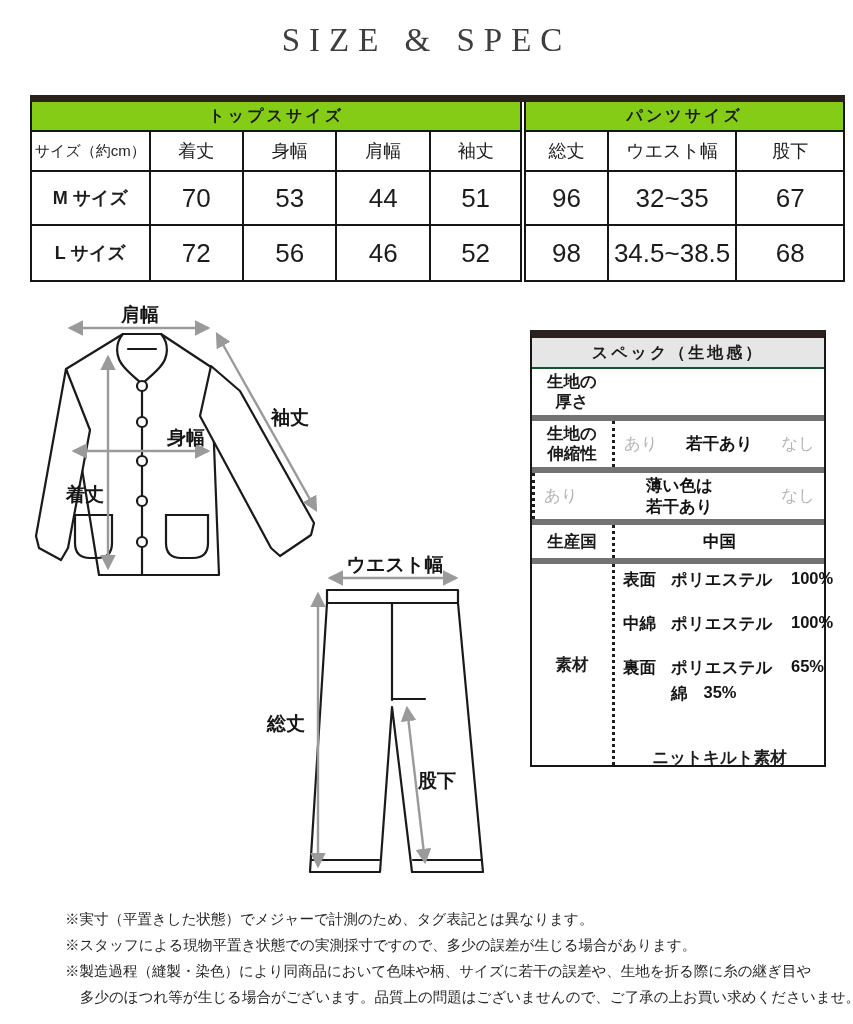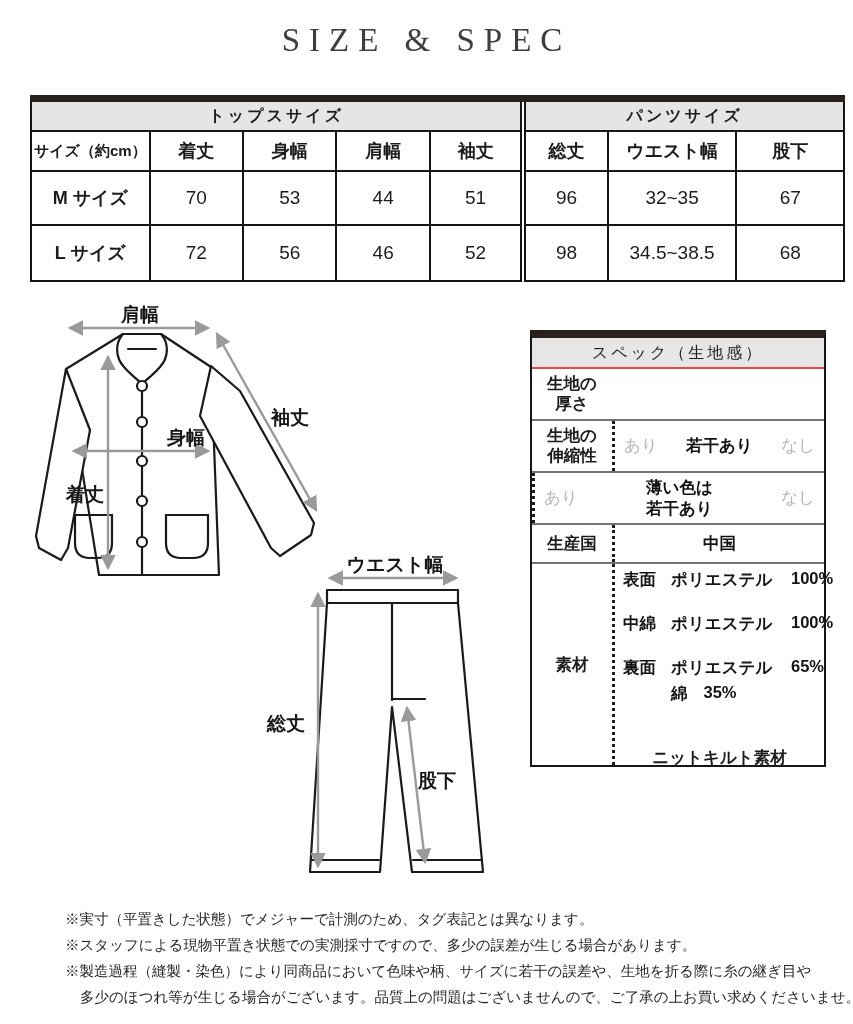--- a/index.html
+++ b/index.html
@@ -17,41 +17,41 @@
   table.size-table {
     position:absolute; left:30px; top:95px; width:815px;
     border-collapse:collapse; table-layout:fixed;
     border:2px solid #161616; border-top:7px solid #2a211e;
   }
   table.size-table td {
     border:2px solid #161616; text-align:center; vertical-align:middle;
     overflow:hidden; white-space:nowrap;
   }
   td.group {
-    background:#e5e5e5; font-weight:bold; font-size:16px; letter-spacing:3px;
+    background:#84cc16; font-weight:bold; font-size:16px; letter-spacing:3px;
     height:26px; border-bottom:3px solid #161616;
   }
-  td.colhead { height:36px; font-weight:bold; font-size:18px; background:#fff; }
+  td.colhead { height:36px; font-weight:normal; font-size:18px; background:#fff; }
   td.colhead.first { font-size:15px; }
   td.rowlabel { font-weight:bold; font-size:18px; }
-  td.val { font-size:19px;margin-top:12px; }
+  td.val { font-size:26px;margin-top:12px; }
   tr.datarow-m td { height:50px; }
   tr.datarow-l td { height:52px; }
   .pants-sep { border-left:6px double #161616 !important; }
 
   
   .spec {
     position:absolute; left:530px; top:330px; width:296px; background:#fff;
     border:2px solid #161616; border-top:8px solid #2a211e; box-sizing:border-box;
   }
   .spec-head {
-    background:#e6e6e6; border-bottom:2px solid #ef4444; height:29px; line-height:29px;
-    text-align:center; font-weight:normal; font-size:16px; letter-spacing:3px;
-  }
-  .spec-row { display:flex; border-bottom:2px solid #737373; box-sizing:border-box; }
+    background:#e6e6e6; border-bottom:2px solid #14532d; height:29px; line-height:29px;
+    text-align:center; font-weight:bold; font-size:16px; letter-spacing:3px;
+  }
+  .spec-row { display:flex; border-bottom:6px solid #737373; box-sizing:border-box; }
   .spec-row.last { border-bottom:none; }
   .spec-label {
     width:80px; flex:0 0 80px; display:flex; flex-direction:column;
     justify-content:center; align-items:center; font-weight:bold;
     font-size:16.5px; line-height:1.2; text-align:center;
   }
   .spec-content {
     flex:1; border-left:3px dotted #1d1d1d; display:flex; align-items:center;
     justify-content:space-between; padding:0 9px; font-size:16.5px; min-width:0;
   }

